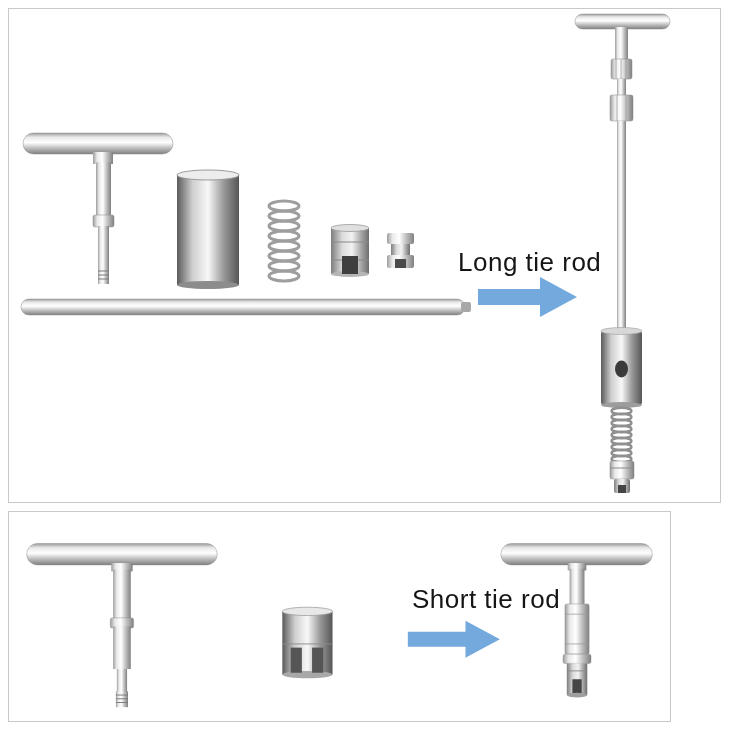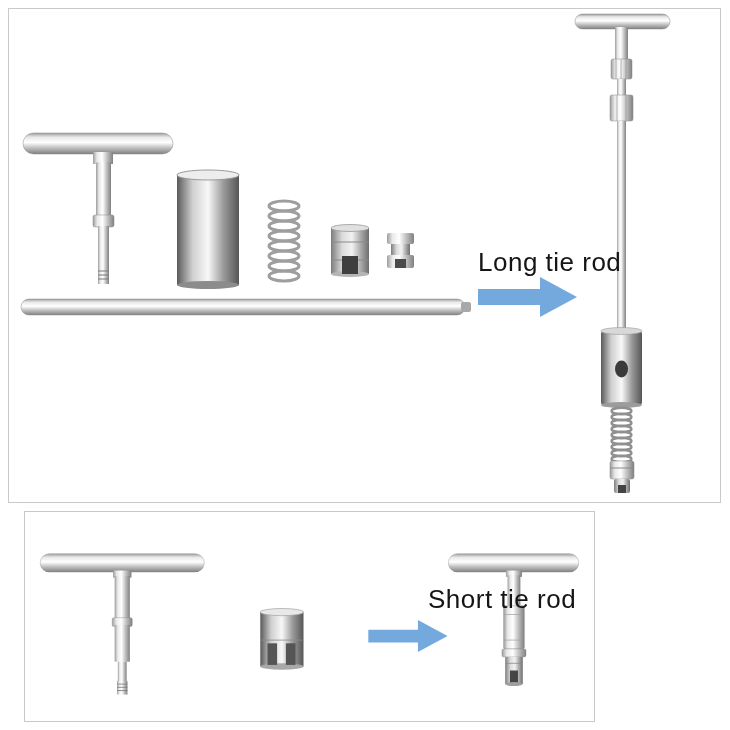--- a/index.html
+++ b/index.html
@@ -12,30 +12,30 @@
     overflow: hidden;
     position: relative;
   }
   .panel {
     position: absolute;
     border: 1px solid #c9c9c9;
     background: #ffffff;
     box-sizing: border-box;
   }
   .panel-top { left: 8px; top: 8px; width: 713px; height: 495px; }
-  .panel-bottom { left: 24px; top: 511px; width: 571px; height: 211px; }
+  .panel-bottom { left: 8px; top: 511px; width: 663px; height: 211px; }
   .panel svg { position: absolute; left: 0; top: 0; width: 100%; height: 100%; }
   .tie-label {
     position: absolute;
     font-size: 26px;
     color: #151515;
     letter-spacing: 0.5px;
     white-space: nowrap;
   }
-  .label-long { left: 449px; top: 238px; margin-left: 20px; }
+  .label-long { left: 449px; top: 238px; }
   .label-short { left: 403px; top: 72px; }
 </style>
 </head>
 <body>
 
 <svg width="0" height="0" style="position:absolute" aria-hidden="true">
   <defs>
     <linearGradient id="chromeH" x1="0" y1="0" x2="0" y2="1">
       <stop offset="0" stop-color="#9c9c9c"></stop>
       <stop offset="0.2" stop-color="#e9e9e9"></stop>

